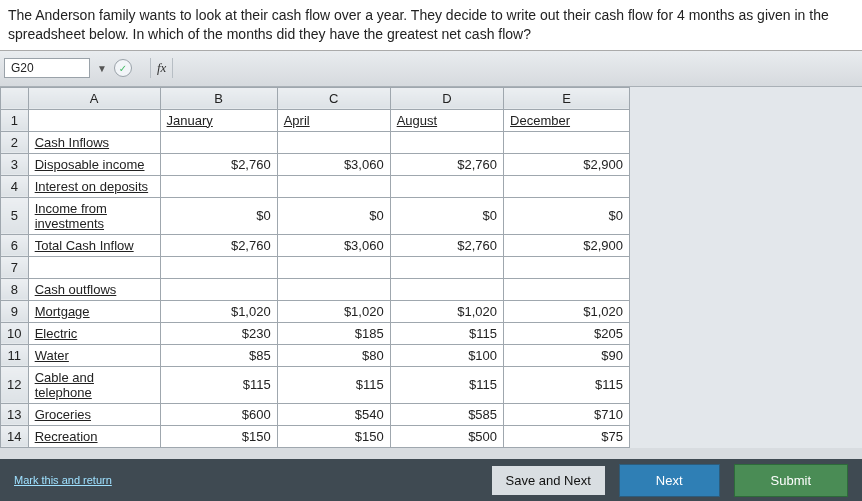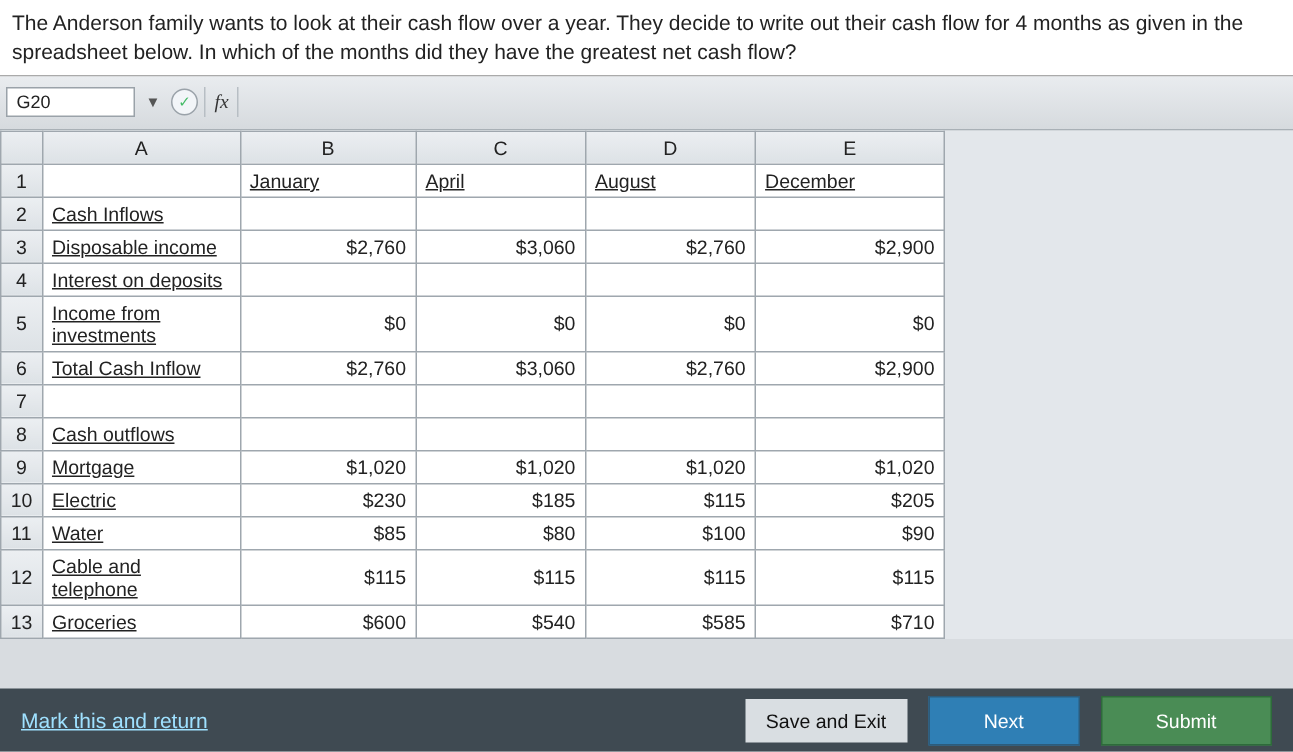--- a/index.html
+++ b/index.html
@@ -48,20 +48,21 @@
       font-style: italic;
       font-family: Georgia, serif;
       font-size: 13px;
       color: #333;
       padding: 0 6px;
       border-left: 1px solid #b7bec4;
       border-right: 1px solid #b7bec4;
       height: 20px;
       display: inline-flex;
       align-items: center;
+      margin-left: 14px;
     }
     .small-btn {
       width: 18px; height: 18px;
       border: 1px solid #9aa2a9;
       border-radius: 50%;
       background: #f2f5f8;
       display: flex; align-items: center; justify-content: center;
       font-size: 10px;
       color: #4b6;
     }
@@ -104,21 +105,21 @@
       height: 42px;
       background: #3f4a52;
       display: flex;
       align-items: center;
       padding: 0 14px;
       gap: 14px;
     }
     .link-mark {
       color: #9fe1ff;
       text-decoration: underline;
-      font-size: 14px;
+      font-size: 11px;
       cursor: pointer;
     }
     .spacer { flex: 1; }
     .save-exit {
       color: #111;
       background: #d9dee2;
       padding: 7px 14px;
       font-size: 13px;
     }
     .btn {
@@ -251,23 +252,31 @@
       <td class="val">$115</td>
     </tr>
     <tr>
       <td class="rowhdr">13</td>
       <td class="label">Groceries</td>
       <td class="val">$600</td>
       <td class="val">$540</td>
       <td class="val">$585</td>
       <td class="val">$710</td>
     </tr>
+    <tr>
+      <td class="rowhdr">14</td>
+      <td class="label">Recreation</td>
+      <td class="val">$150</td>
+      <td class="val">$150</td>
+      <td class="val">$500</td>
+      <td class="val">$75</td>
+    </tr>
   </tbody>
     </table>
 </div>
 
 <div class="btm-bar">
   <span class="link-mark">Mark this and return</span>
   <div class="spacer"></div>
-  <span class="save-exit">Save and Exit</span>
+  <span class="save-exit">Save and Next</span>
   <span class="btn btn-next">Next</span>
   <span class="btn btn-submit">Submit</span>
 </div>
 
 </body></html>

